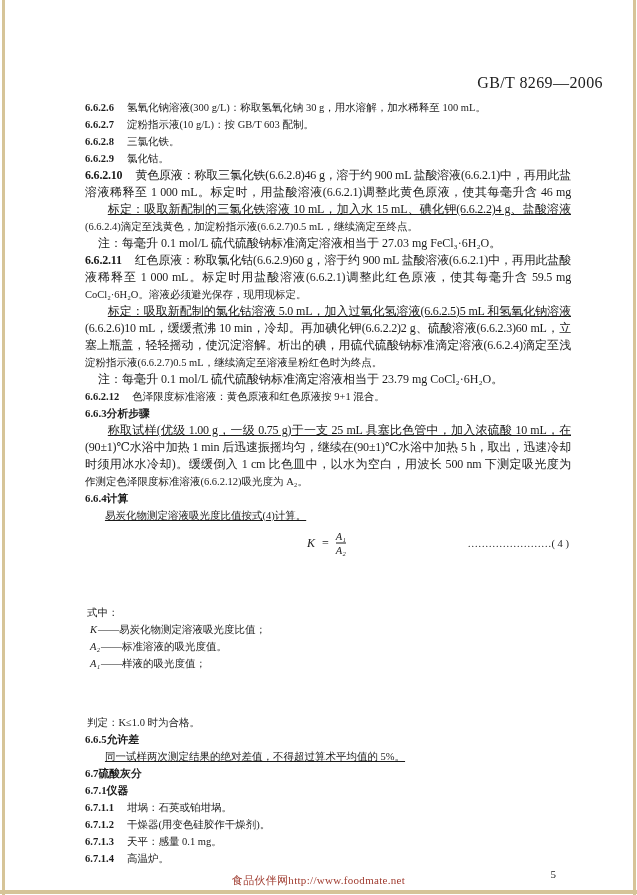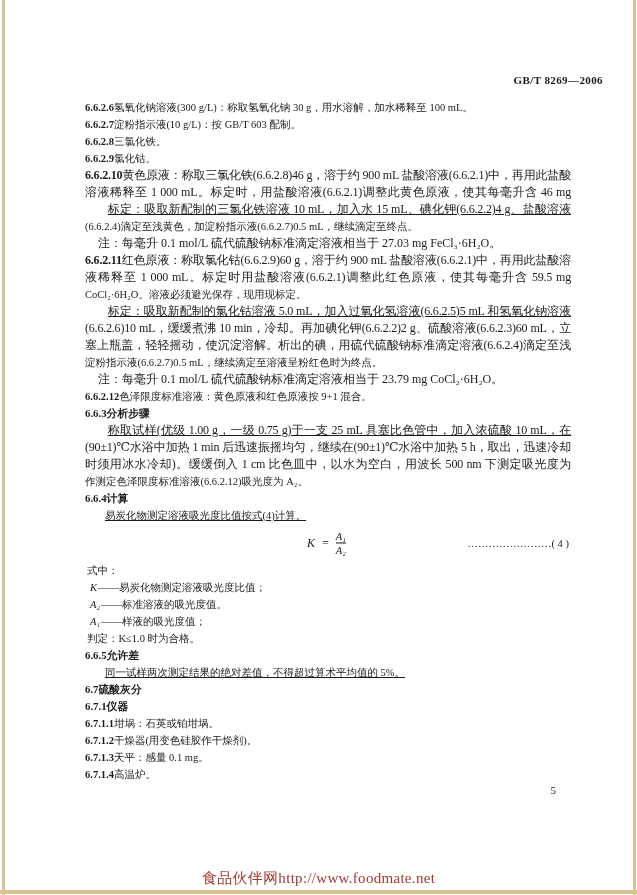--- a/index.html
+++ b/index.html
@@ -8,39 +8,39 @@
     font-family:"Liberation Serif","DejaVu Serif",serif;
     color:#1b1b1b;overflow:hidden;
   }
   .border-strip{position:absolute;background:#d6c498;}
   #border-left{left:2px;top:0;width:3px;height:895px;}
   #border-right{right:1px;top:0;width:3px;height:895px;}
   #border-bottom{left:0;bottom:1px;width:637px;height:4px;}
 
   .doc-header{
     position:absolute;top:74px;right:34px;
-    font-weight:bold;font-size:11px;letter-spacing:.4px;
+    font-weight:normal;font-size:16px;letter-spacing:.4px;
   }
 
   .content{position:absolute;left:85px;top:99px;width:486px;}
 
   .line{
     height:17px;line-height:17px;font-size:10.5px;
     white-space:nowrap;overflow:hidden;
   }
   .just{
     white-space:normal;text-align:justify;text-align-last:justify;
     font-size:12px;letter-spacing:-.2px;
   }
-  .num{font-weight:bold;display:inline-block;}
+  .num{font-weight:bold;margin-right:13px;display:inline-block;}
   .heading{font-weight:bold;font-size:10.8px;}
   .heading .num{margin-right:0;}
   .indent{text-indent:1.9em;text-decoration:underline;}
   .note{font-size:12px;padding-left:13px;}
-  .where{padding-left:2px;}
+  .where{padding-left:2px;margin-top:42px;}
   .def{padding-left:5px;}
   .def .term{font-style:italic;margin-right:1px;}
 
   .formula{height:38px;position:relative;}
   .f-group{
     position:absolute;left:222px;top:50%;transform:translateY(-50%);
     display:flex;align-items:center;font-size:12px;
   }
   .f-k{font-style:italic;}
   .f-eq{margin:0 7px;}
@@ -48,21 +48,21 @@
         font-size:10.5px;font-style:italic;line-height:13px;}
   .frac .f-den{border-top:1px solid #1b1b1b;}
   .f-dots{
     position:absolute;right:2px;top:50%;transform:translateY(-50%);
     font-size:10.5px;white-space:nowrap;
   }
   .pagenum{margin-top:1px;text-align:right;padding-right:15px;font-size:11px;}
 
   .doc-footer{
     position:absolute;bottom:7px;left:0;width:100%;text-align:center;
-    font-size:15px;color:#a03c30;letter-spacing:.3px;
+    font-size:11px;color:#a03c30;letter-spacing:.3px;
   }
 </style>
 </head>
 <body>
 
 <div class="border-strip" id="border-left" style="background: rgb(214, 196, 152);"></div>
 <div class="border-strip" id="border-right" style="background: rgb(214, 196, 152);"></div>
 <div class="border-strip" id="border-bottom" style="background: rgb(214, 196, 152);"></div>
 
 <div class="doc-header">GB/T 8269—2006</div>

